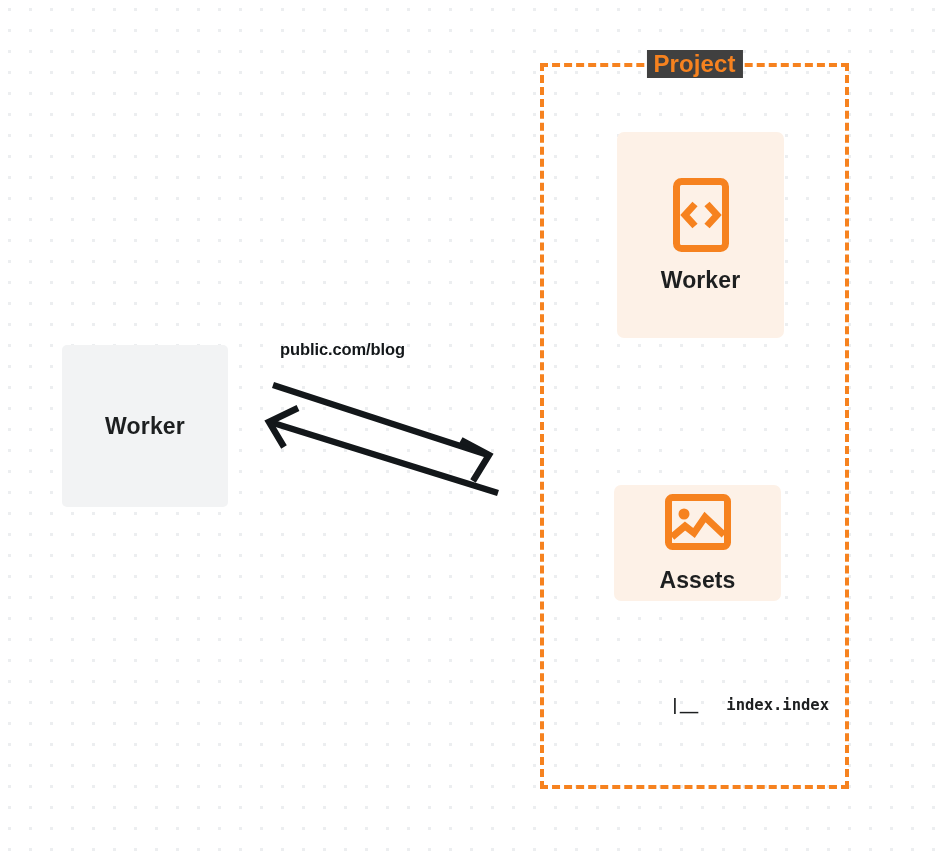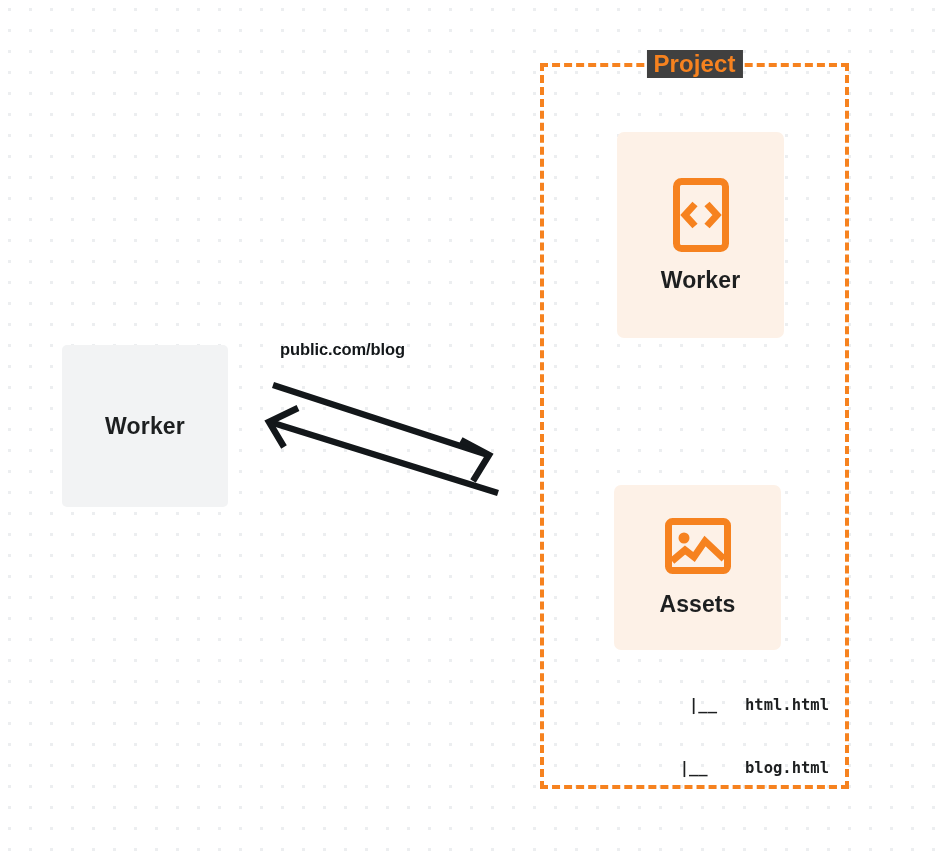--- a/index.html
+++ b/index.html
@@ -105,21 +105,21 @@
   #worker-card {
     left: 73px;
     top: 65px;
     width: 167px;
     height: 206px;
   }
   #assets-card {
     left: 70px;
     top: 418px;
     width: 167px;
-    height: 165px;
+    height: 116px;
     justify-content: center;
   }
   .service-icon {
     display: block;
   }
   #worker-card .service-icon { margin-bottom: 14px; }
   #assets-card .service-icon { margin-bottom: 16px; }
   .service-title {
     font-size: 23px;
     font-weight: bold;
@@ -185,18 +185,17 @@
   <div id="assets-card" class="service-card">
     <svg class="service-icon" width="68" height="58" viewBox="0 0 68 58">
       <rect x="4.5" y="4.5" width="59" height="49" rx="4" ry="4" fill="none" stroke="#f6821f" stroke-width="7"></rect>
       <circle cx="20" cy="21" r="5.5" fill="#f6821f"></circle>
       <polyline points="8,44 21,33 30,40 41,24 60,42" fill="none" stroke="#f6821f" stroke-width="7" stroke-linecap="butt" stroke-linejoin="miter"></polyline>
     </svg>
     <span class="service-title">Assets</span>
   </div>
 
   <div id="file-tree">
-    <span class="tree-line">     |__   html.html</span>
-    <span class="tree-line">     |__    blog.html</span>
+    <span class="tree-line">     |__   index.index</span>
     
   </div>
 
 </div>
 
 </body></html>

